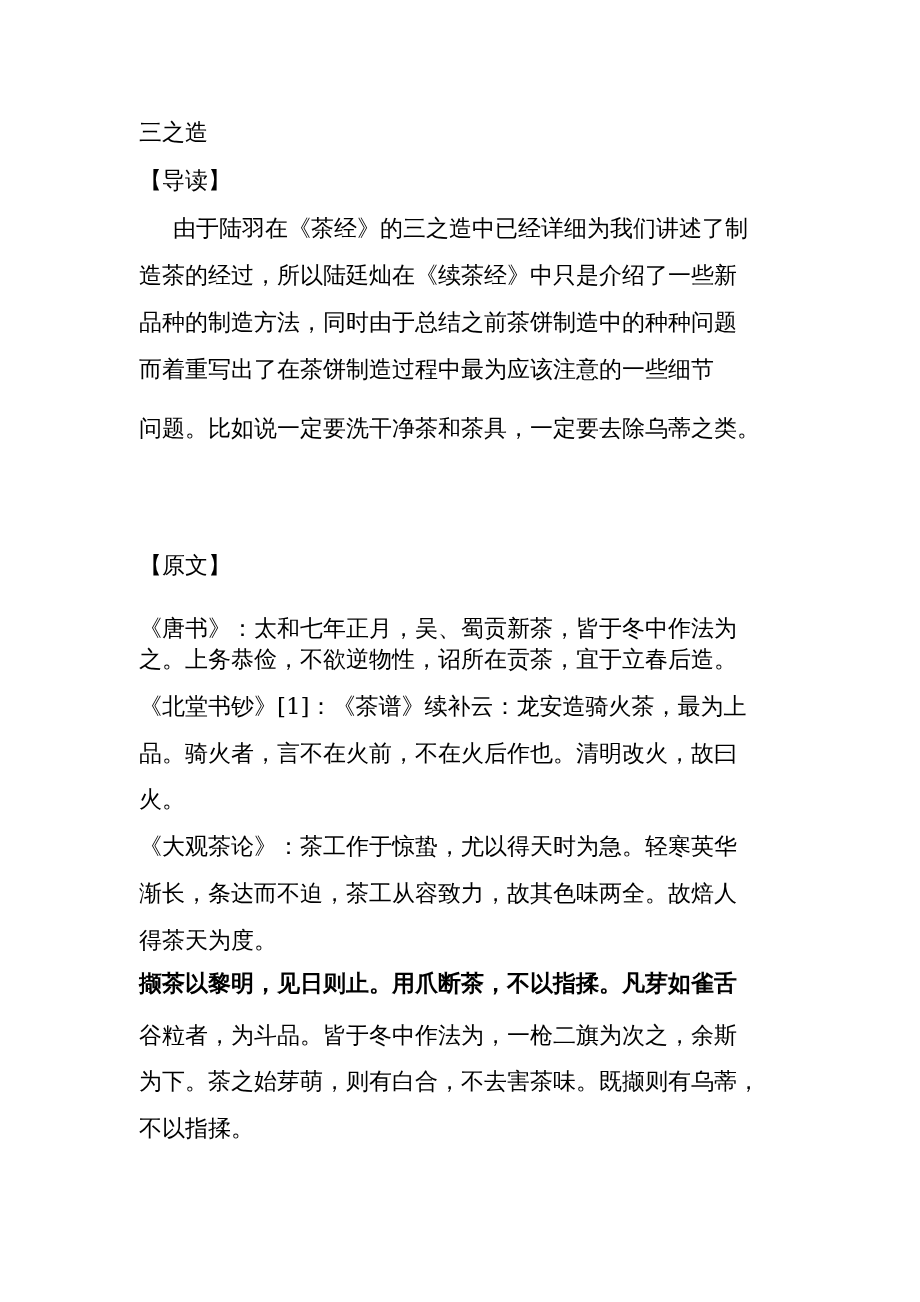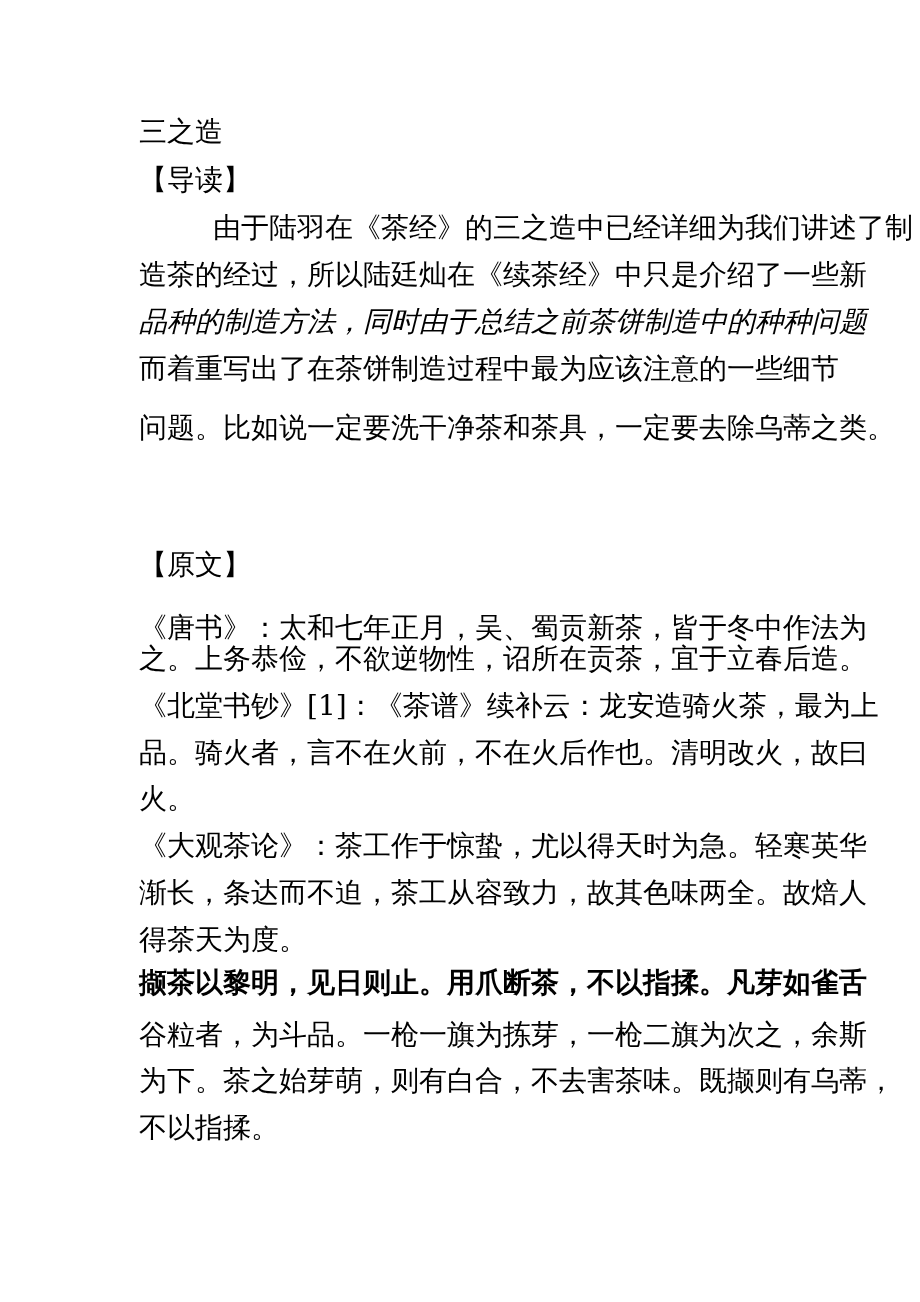--- a/index.html
+++ b/index.html
@@ -11,55 +11,55 @@
       width: 920px;
       height: 1302px;
       position: relative;
       overflow: hidden;
       font-family: "DejaVu Serif", "Liberation Serif", serif;
       color: #000000;
     }
     .line {
       position: absolute;
       left: 139px;
-      font-size: 28px;
+      font-size: 23px;
       line-height: 30px;
       height: 30px;
       white-space: nowrap;
       letter-spacing: 0px;
     }
     .indent { left: 173px; }
     .bracket { left: 139px; }
   </style>
 </head>
 <body>
 
 <div>
 
   <div class="line" style="top:117px;">三之造</div>
 
   <div class="line bracket" style="top:165px;">【导读】</div>
 
-  <div class="line indent" style="top:213px;margin-left:40px;">由于陆羽在《茶经》的三之造中已经详细为我们讲述了制</div>
+  <div class="line indent" style="top:213px;">由于陆羽在《茶经》的三之造中已经详细为我们讲述了制</div>
   <div class="line" style="top:260px;">造茶的经过，所以陆廷灿在《续茶经》中只是介绍了一些新</div>
-  <div class="line" style="top:307px;font-style:italic;">品种的制造方法，同时由于总结之前茶饼制造中的种种问题</div>
+  <div class="line" style="top:307px;">品种的制造方法，同时由于总结之前茶饼制造中的种种问题</div>
   <div class="line" style="top:354px;">而着重写出了在茶饼制造过程中最为应该注意的一些细节</div>
   <div class="line" style="top:401px;margin-top:12px;">问题。比如说一定要洗干净茶和茶具，一定要去除乌蒂之类。</div>
 
   <div class="line bracket" style="top:550px;text-align:center;">【原文】</div>
 
   <div class="line" style="top:597px;margin-top:16px;">《唐书》：太和七年正月，吴、蜀贡新茶，皆于冬中作法为</div>
   <div class="line" style="top:644px;">之。上务恭俭，不欲逆物性，诏所在贡茶，宜于立春后造。</div>
 
   <div class="line" style="top:691px;">《北堂书钞》[1]：《茶谱》续补云：龙安造骑火茶，最为上</div>
   <div class="line" style="top:738px;">品。骑火者，言不在火前，不在火后作也。清明改火，故曰</div>
   <div class="line" style="top:784px;">火。</div>
 
   <div class="line" style="top:831px;">《大观茶论》：茶工作于惊蛰，尤以得天时为急。轻寒英华</div>
   <div class="line" style="top:878px;">渐长，条达而不迫，茶工从容致力，故其色味两全。故焙人</div>
   <div class="line" style="top:925px;">得茶天为度。</div>
 
   <div class="line" style="top:968px;font-weight:bold;">撷茶以黎明，见日则止。用爪断茶，不以指揉。凡芽如雀舌</div>
-  <div class="line" style="top:1020px;">谷粒者，为斗品。一枪一旗为拣芽，一枪二旗为次之，余斯</div>
+  <div class="line" style="top:1020px;">谷粒者，为斗品。皆于冬中作法为，一枪二旗为次之，余斯</div>
   <div class="line" style="top:1066px;">为下。茶之始芽萌，则有白合，不去害茶味。既撷则有乌蒂，</div>
   <div class="line" style="top:1113px;">不以指揉。</div>
 
 </div>
 
 </body></html>

